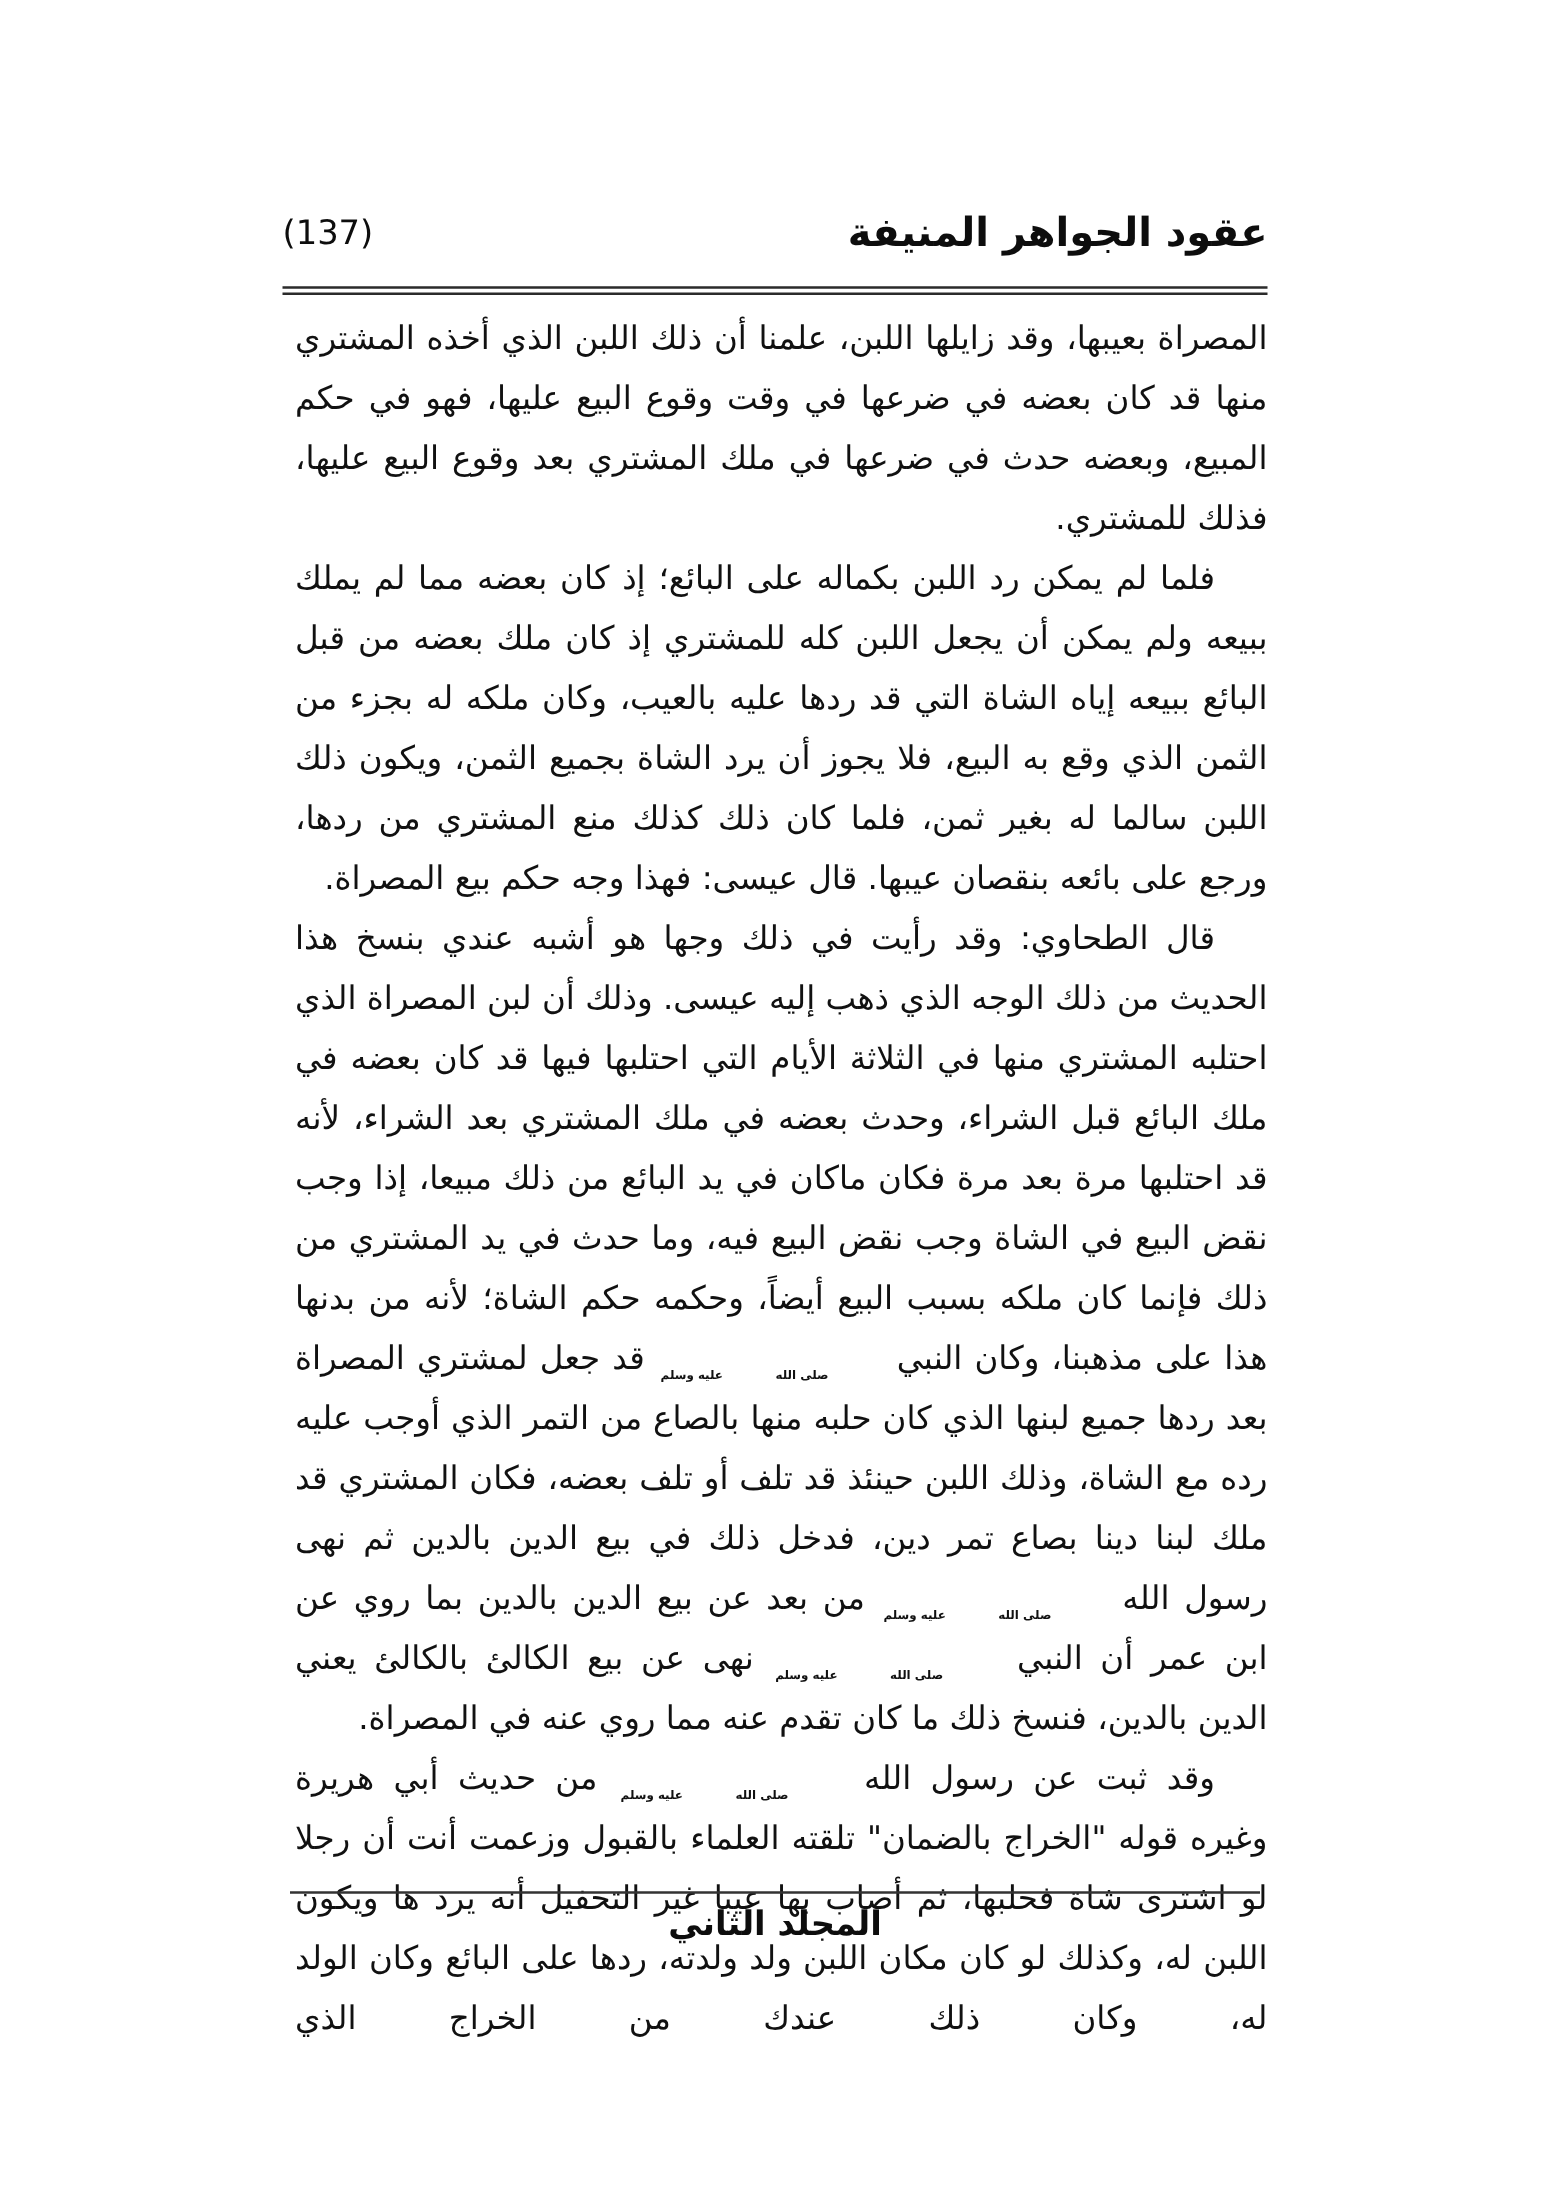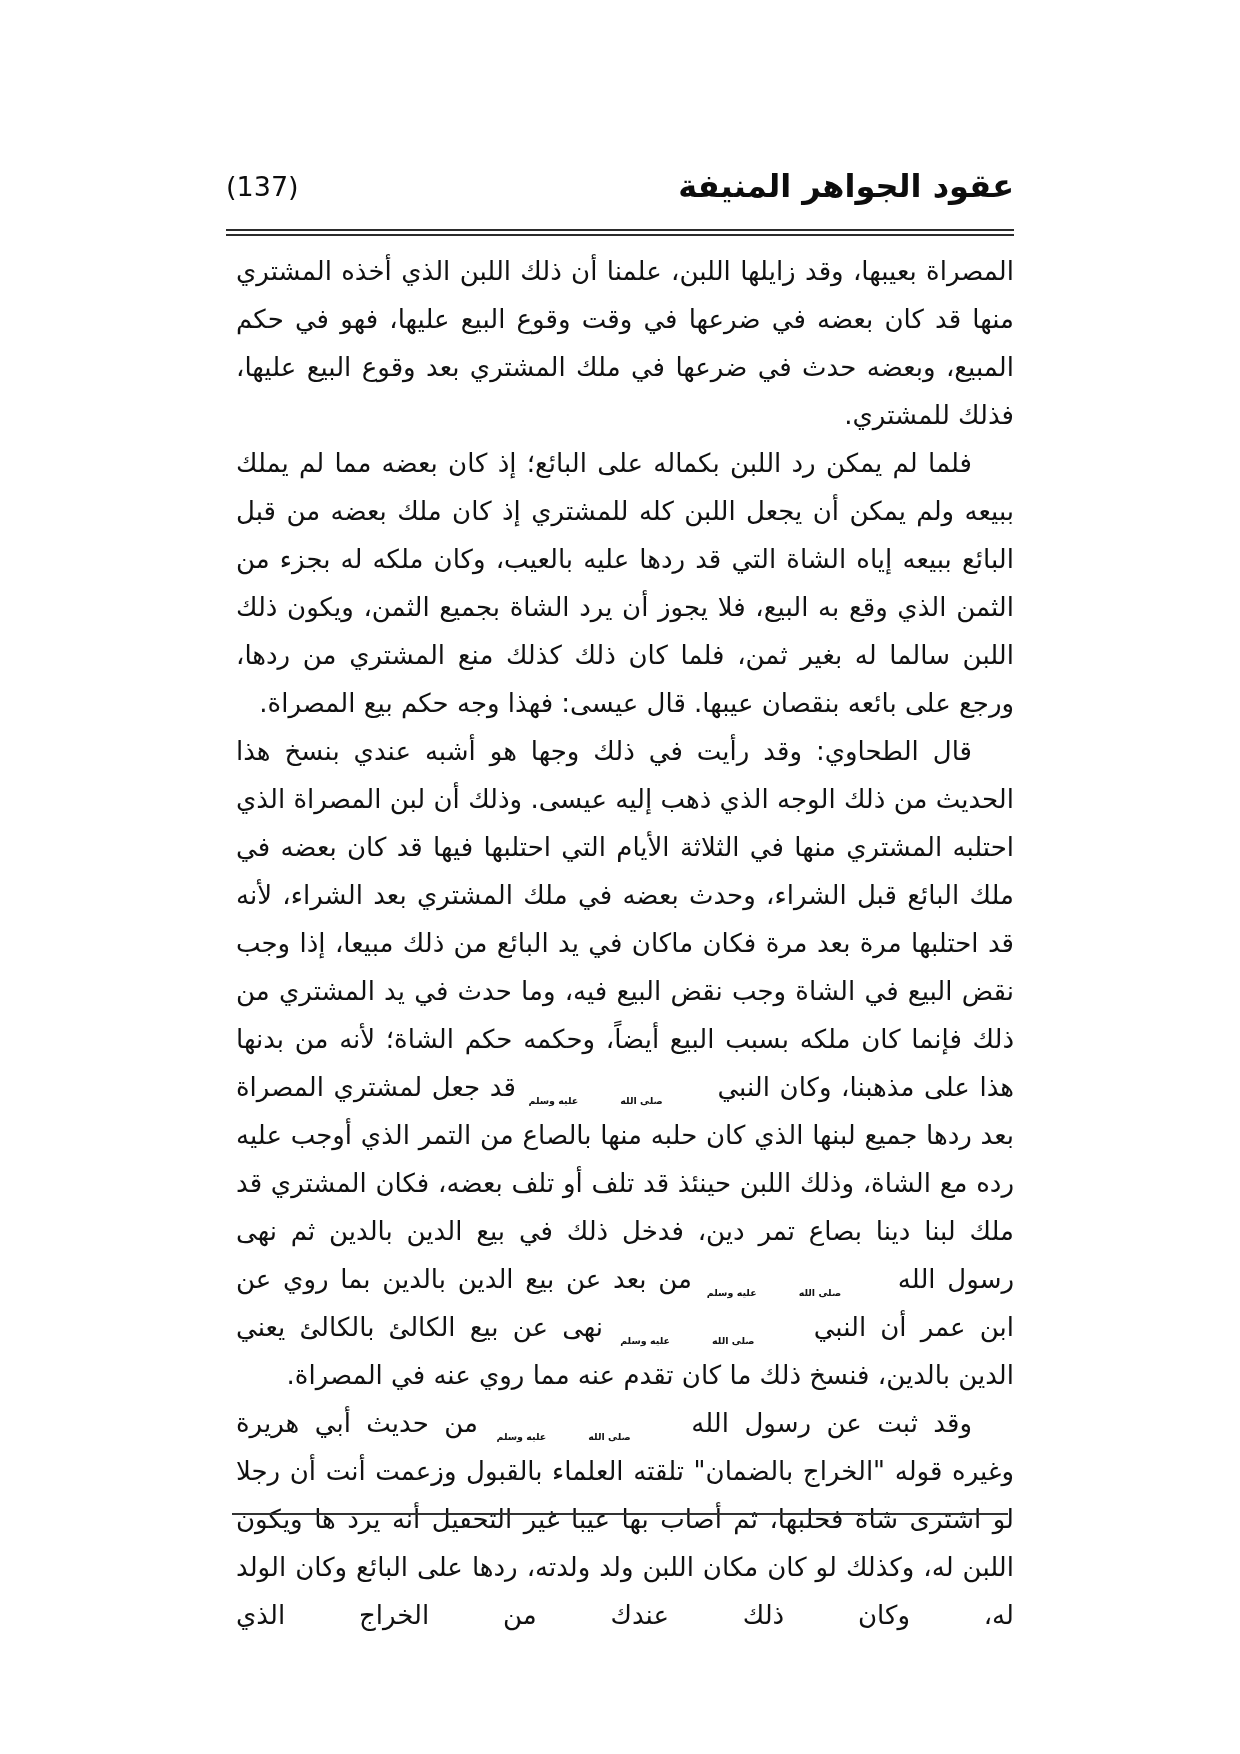--- a/index.html
+++ b/index.html
@@ -130,14 +130,15 @@
           <span>عليه وسلم</span>
         </span> نهى عن بيع الكالئ بالكالئ يعني الدين بالدين، فنسخ ذلك ما كان تقدم عنه مما روي عنه في المصراة.</p>
       <p class="indent">وقد ثبت عن رسول الله <span class="saw" title="صلى الله عليه وسلم">
           <span>صلى الله</span>
           <span>عليه وسلم</span>
         </span> من حديث أبي هريرة وغيره قوله "الخراج بالضمان" تلقته العلماء بالقبول وزعمت أنت أن رجلا لو اشترى شاة فحلبها، ثم أصاب بها عيبا غير التحفيل أنه يرد ها ويكون اللبن له، وكذلك لو كان مكان اللبن ولد ولدته، ردها على البائع وكان الولد له، وكان ذلك عندك من الخراج الذي</p>
     </div>
 
   <div class="footer-rule"></div>
 
+  <div class="footer">المجلد الثاني</div>
 
 </div>
 
 </body></html>

